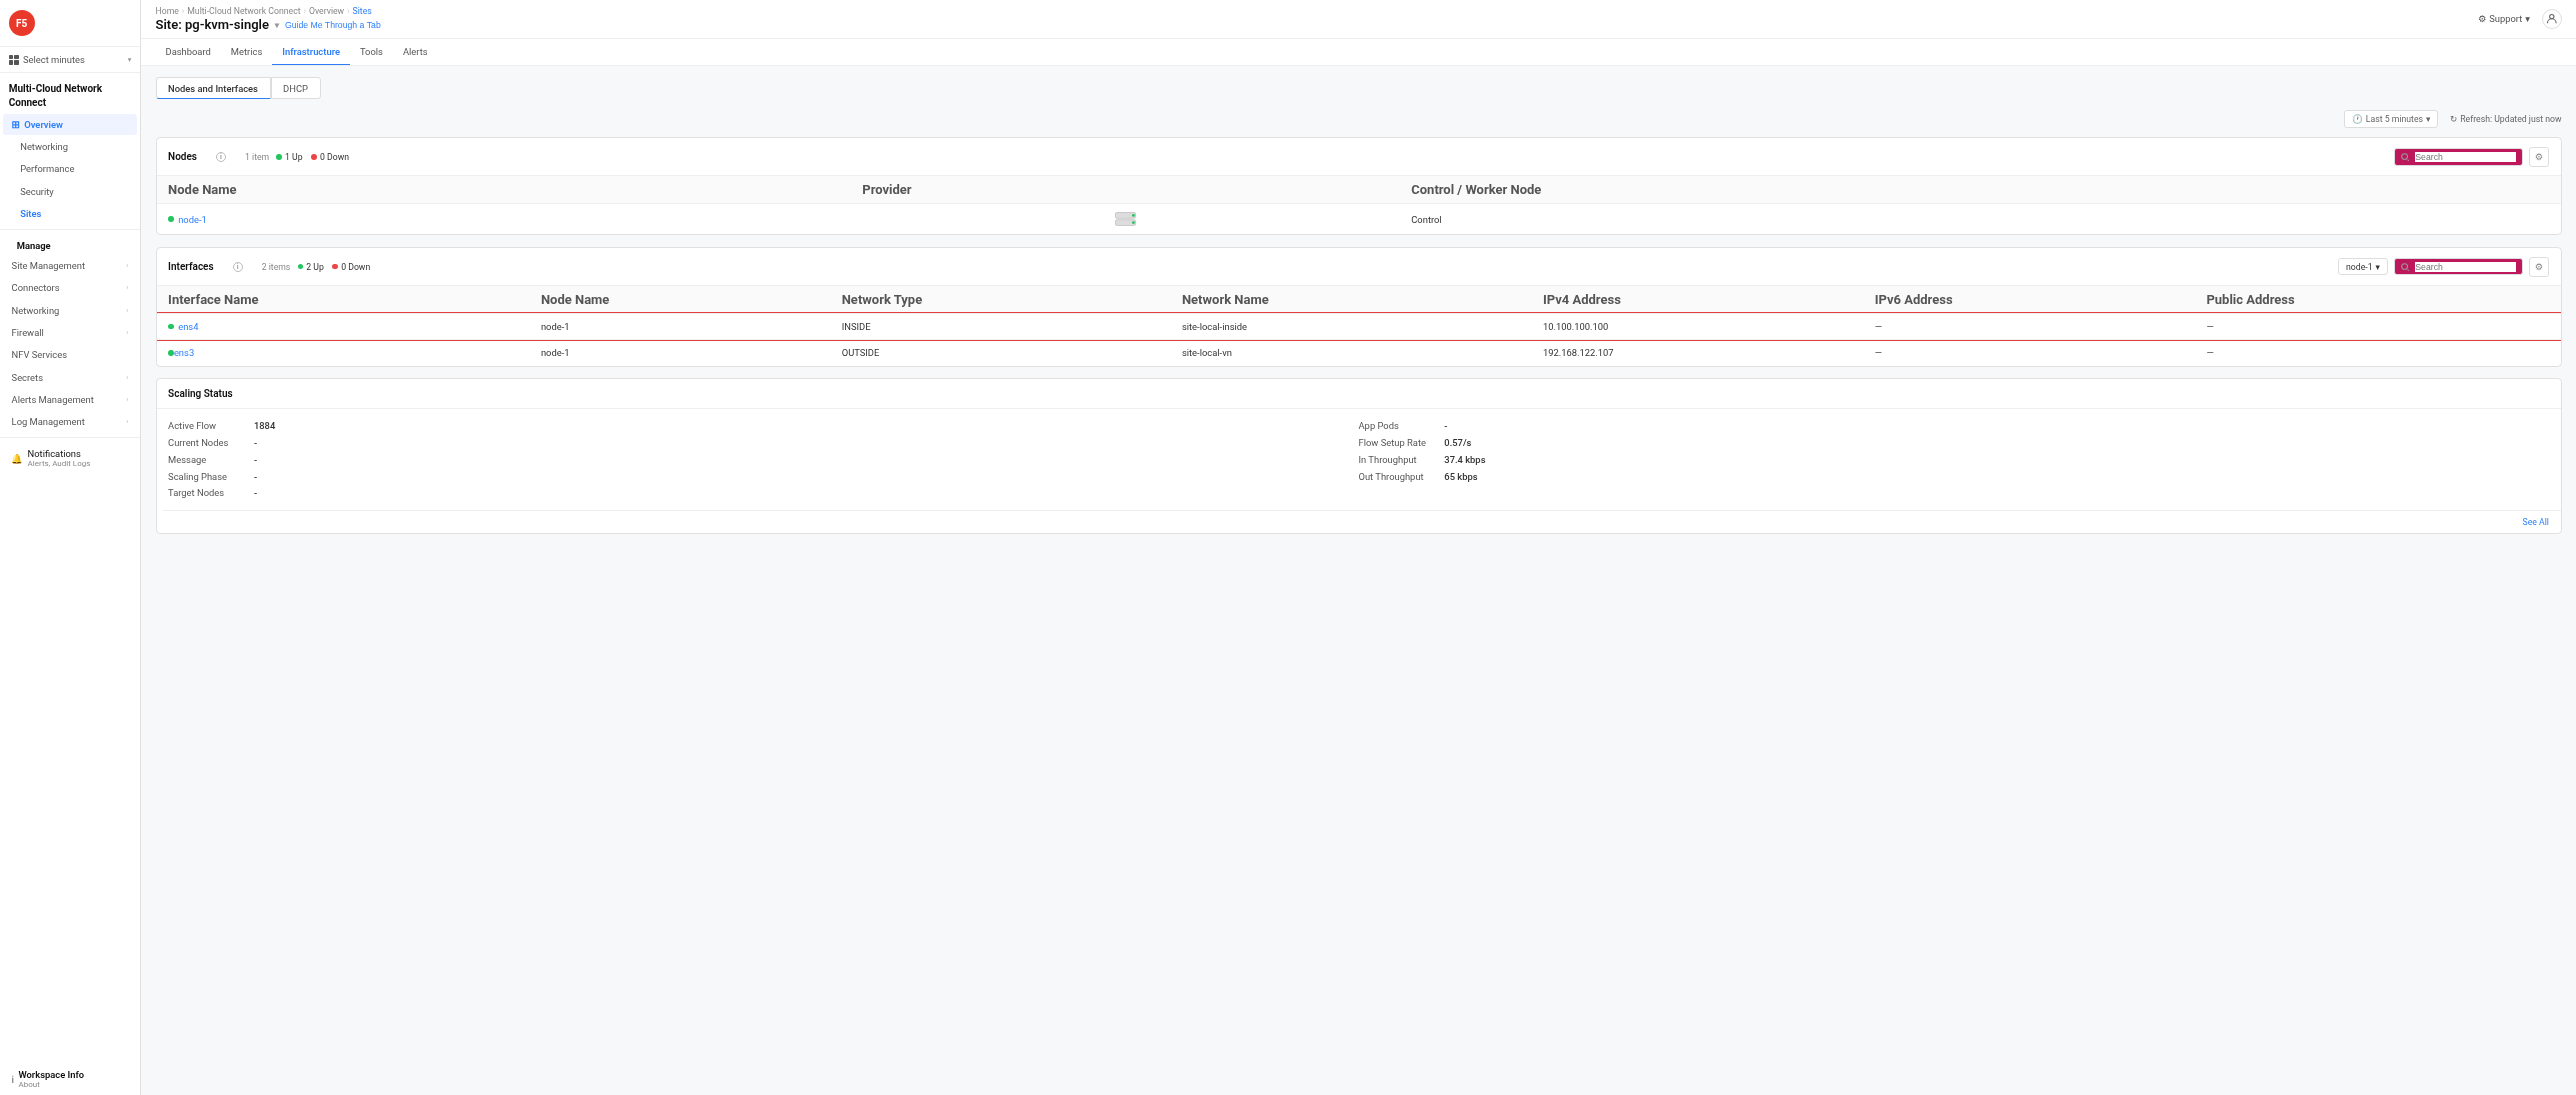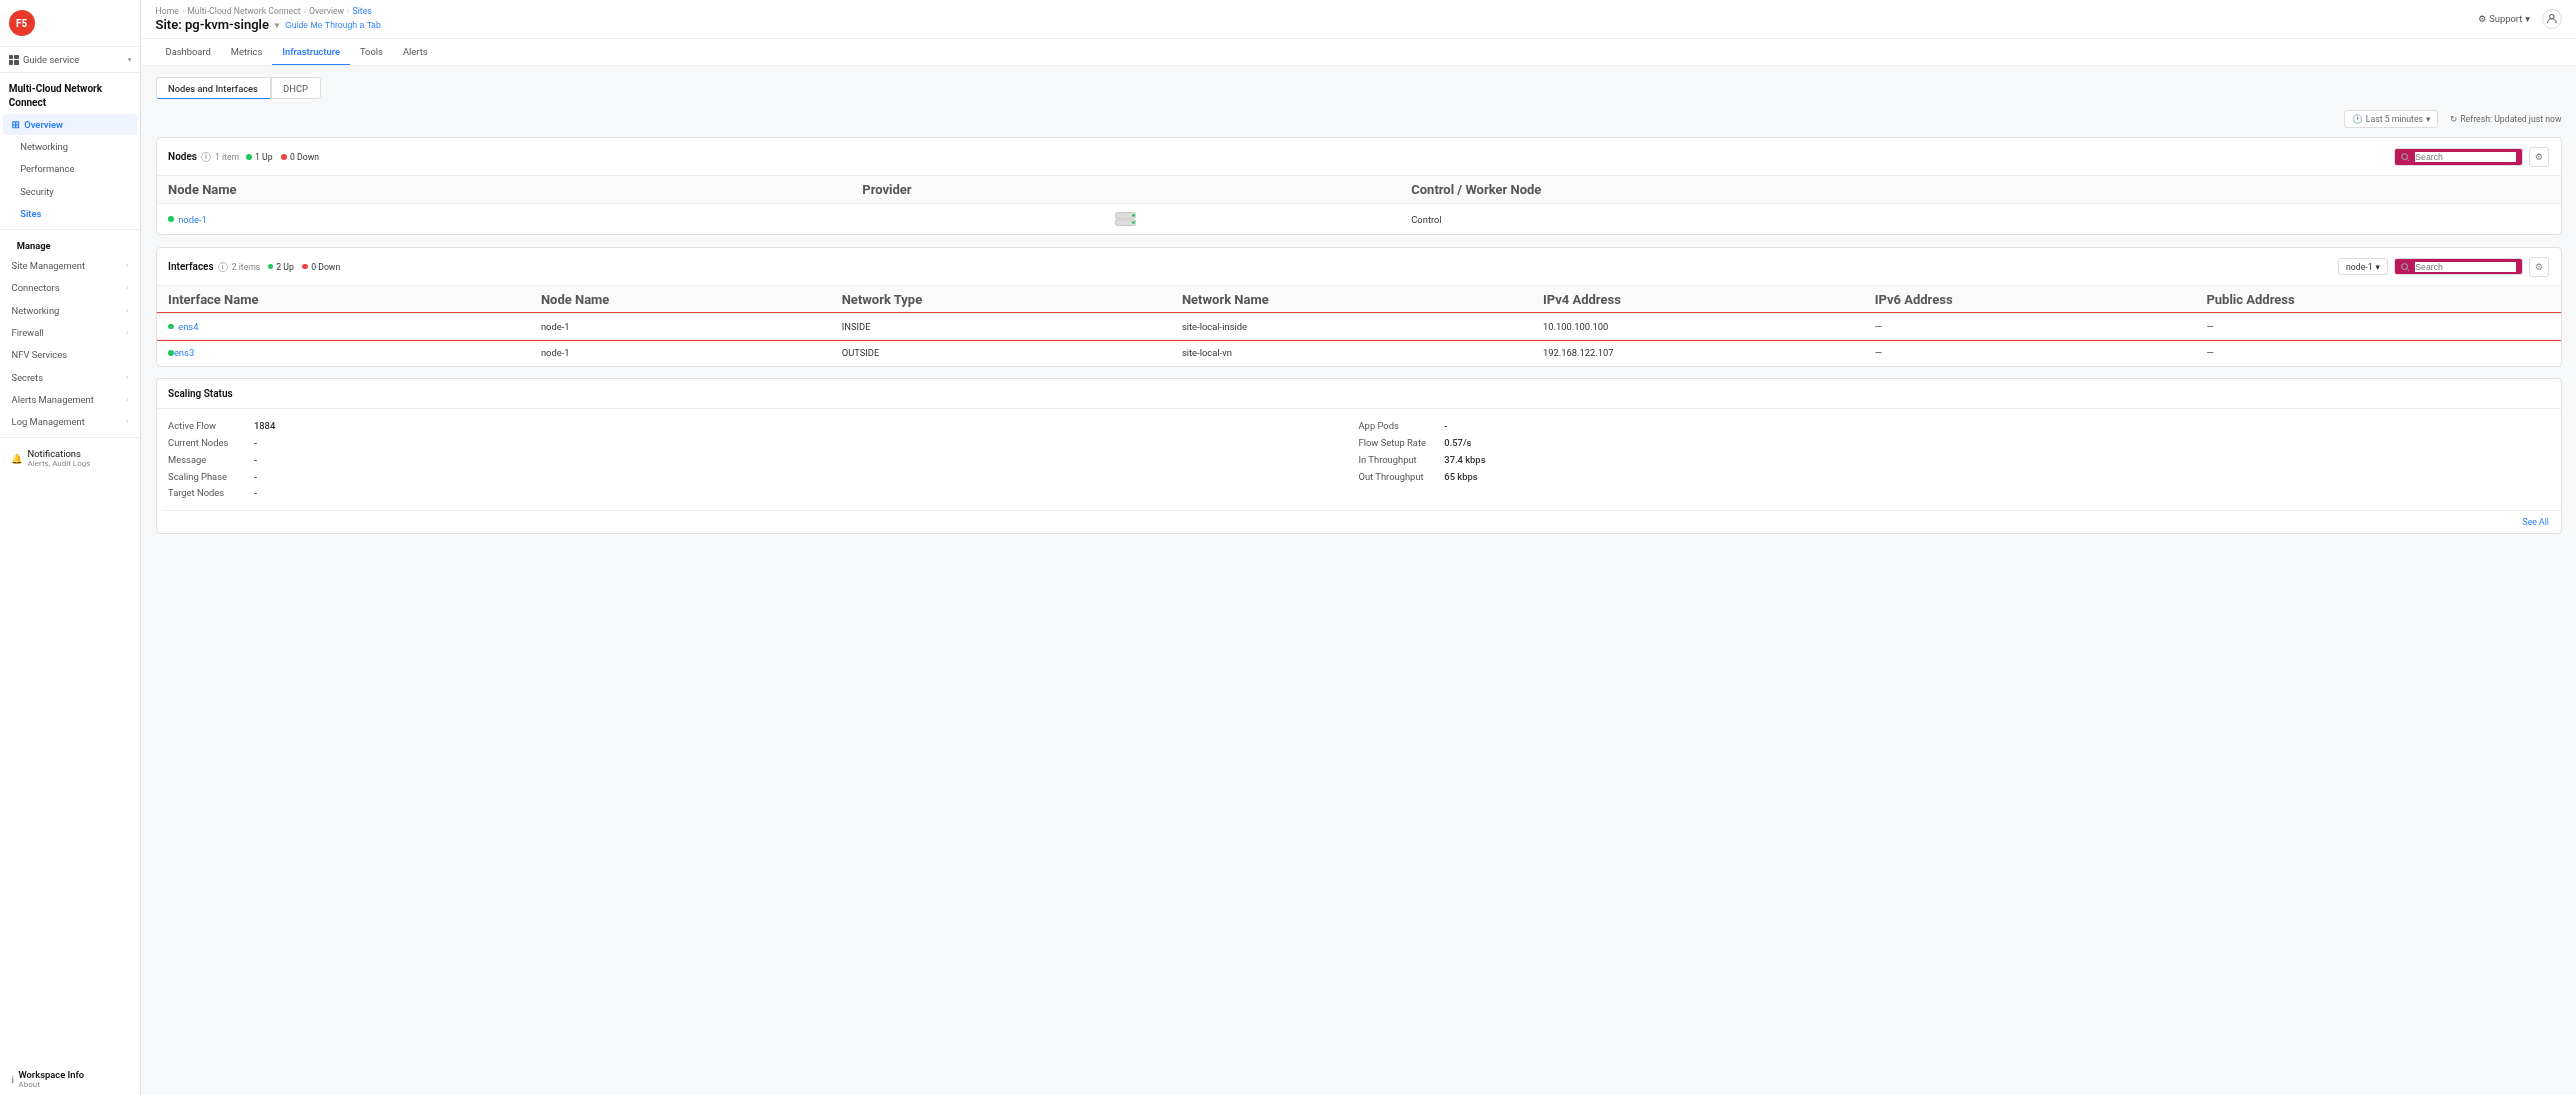--- a/index.html
+++ b/index.html
@@ -51,21 +51,21 @@
     .sub-tab.active { background: #fff; color: #333; font-weight: 500; border-bottom: 1.4px solid #2d7ff9; }
 
     
     .time-bar { display: flex; align-items: center; justify-content: flex-end; gap: 11.6px; margin-bottom: 8.7px; font-size: 8.7px; color: #666; }
     .time-selector { display: flex; align-items: center; gap: 2.9px; cursor: pointer; background: #fff; border: 0.7px solid #ddd; border-radius: 2.9px; padding: 2.9px 7.2px; }
     .refresh-label { display: flex; align-items: center; gap: 2.9px; cursor: pointer; }
 
     
     .section-card { background: #fff; border: 0.7px solid #e0e0e0; border-radius: 4.3px; margin-bottom: 11.6px; overflow: hidden; }
     .section-header { display: flex; align-items: center; justify-content: space-between; padding: 8.7px 11.6px; border-bottom: 0.7px solid #eee; }
-    .section-title { font-size: 10px; font-weight: 600; color: #111; display: flex; align-items: center; gap: 4px; }
+    .section-title { font-size: 10px; font-weight: 600; color: #111; display: flex; align-items: center; gap: 19px; }
     .section-count { font-size: 8.7px; color: #888; font-weight: 400; }
     .status-pills { display: flex; align-items: center; gap: 8.7px; }
     .status-pill { display: flex; align-items: center; gap: 2.9px; font-size: 8.7px; }
     .dot { width: 5.8px; height: 5.8px; border-radius: 50%; display: inline-block; }
     .dot-green { background: #22c55e; }
     .dot-red { background: #ef4444; }
     .section-controls { display: flex; align-items: center; gap: 5.8px; }
     .search-box { display: flex; align-items: flex-end; border: 0.7px solid #ddd; border-radius: 2.9px; padding: 2.9px 5.8px; gap: 6px; background: #be185d; }
     .search-box input { border: none; outline: none; font-size: 8.7px; color: #333; width: 101px; }
     .settings-icon { width: 20px; height: 20px; display: flex; align-items: center; justify-content: center; cursor: pointer; color: #888; border: 0.7px solid #ddd; border-radius: 2.9px; }
@@ -103,21 +103,21 @@
   </div>
 
   <div class="service-selector">
     <div class="service-selector-label">
       <div class="grid-icon">
         <span></span>
           <span></span>
           <span></span>
           <span></span>
       </div>
-      <span>Guide service</span>
+      <span>Select minutes</span>
     </div>
     <span class="chevron-down">▾</span>
   </div>
 
   <div style="padding: 8.7px 8.7px 2.9px;">
     <div style="font-size: 10px; font-weight: 700; color: #111; line-height: 1.4;">Multi-Cloud Network Connect</div>
   </div>
 
   <div class="sidebar-item active sidebar-item-with-icon">
     <span style="display:flex;align-items:center;gap:4.3px;">

